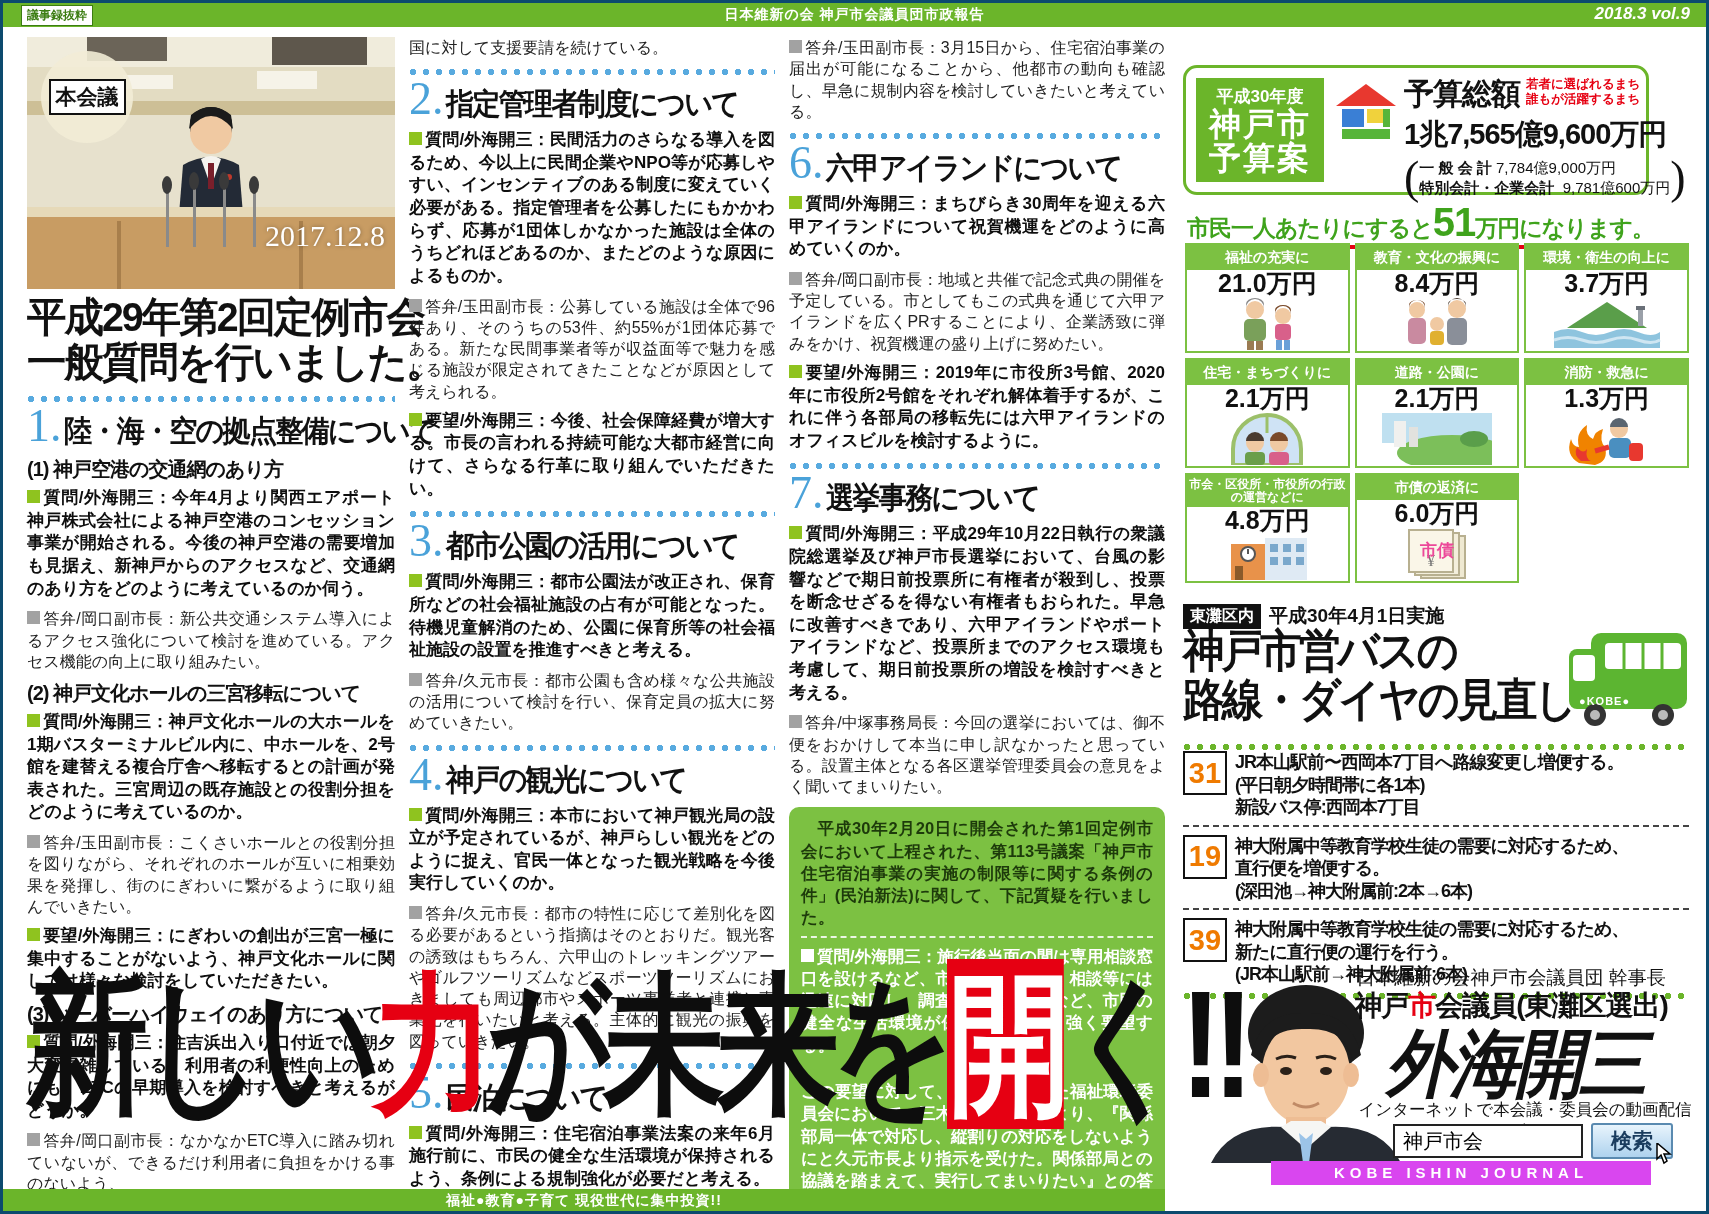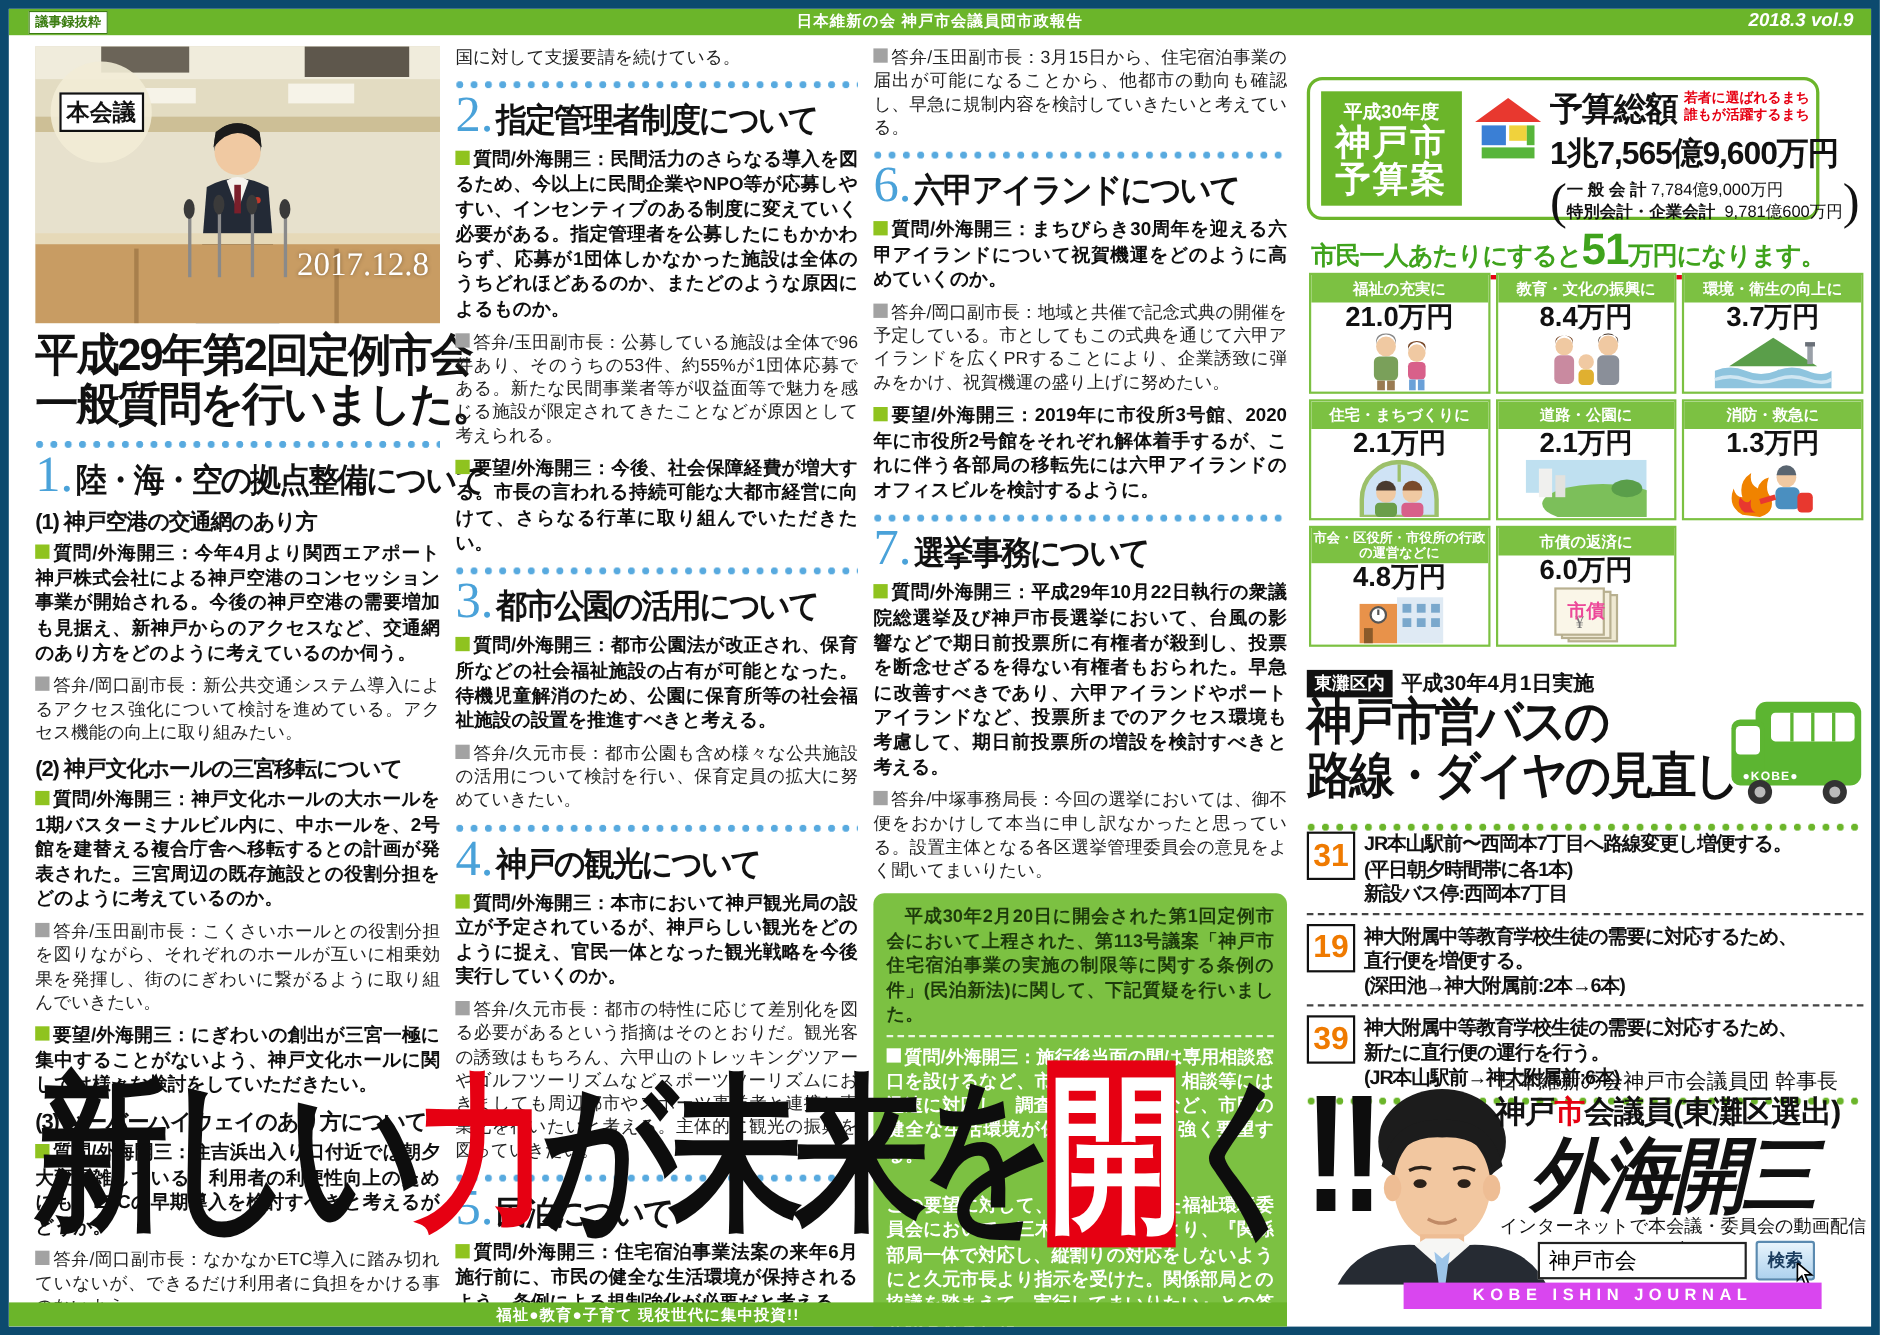--- a/index.html
+++ b/index.html
@@ -1,18 +1,18 @@
 <!DOCTYPE html>
 <html><head>
 <meta charset="utf-8">
 <style>
   * { margin:0; padding:0; box-sizing:border-box; }
   body { background:#fff; font-family:"Liberation Sans", sans-serif; }
   .page { position:relative; width:1709px; height:1214px; background:#fff;
-          border:8px solid #0c4a6e; overflow:hidden; }
+          border:3px solid #0c4a6e; overflow:hidden; }
   
   .topbar { position:absolute; left:0; top:0; width:100%; height:24px; background:#6bb52a; }
   .topbar .badge { position:absolute; left:18px; top:2px; background:#fff; color:#3c7d12;
                    font-size:12px; font-weight:bold; padding:1px 5px; border:1px solid #3c7d12; }
   .topbar .center { position:absolute; left:0; right:0; top:3px; text-align:center; color:#fff;
                     font-size:14px; font-weight:bold; letter-spacing:1px; }
   .topbar .right { position:absolute; right:16px; top:1px; color:#fff; font-size:17px;
                    font-weight:bold; font-style:italic; }
   
   .col { position:absolute; top:34px; }
@@ -116,22 +116,22 @@
   .pol-title { left:1330px; top:984px; width:356px; text-align:center; font-size:28px; font-weight:900;
                color:#111; letter-spacing:-1px; }
   .pol-title .red { color:#e60012; }
   .pol-name { left:1360px; top:1012px; width:330px; text-align:center; font-size:74px; font-weight:bold;
               font-style:italic; font-family:"Liberation Serif", serif; color:#111; letter-spacing:-4px;
               transform:scaleX(.92); transform-origin:left; white-space:nowrap; }
   .pol-caption { left:1352px; top:1096px; width:340px; text-align:center; font-size:16.5px; color:#111; }
   .search-row { left:1390px; top:1120px; display:flex; align-items:center; }
   .search-input { width:190px; height:34px; border:2px solid #222; background:#fff; font-size:20px;
                   padding:0 8px; font-family:"Liberation Sans", sans-serif; }
-  .search-btn { width:54px; height:36px; margin-left:8px; border:2px solid #5a8ab0;
-                background:linear-gradient(#e8f4fc,#aed2ee); font-size:16px; font-weight:bold;
+  .search-btn { width:82px; height:36px; margin-left:8px; border:2px solid #5a8ab0;
+                background:linear-gradient(#e8f4fc,#aed2ee); font-size:21px; font-weight:bold;
                 color:#1a3c5e; position:relative; cursor:pointer; border-radius:3px; }
   .cursor { position:absolute; right:-4px; bottom:-8px; }
   .journal { left:1268px; top:1158px; width:380px; height:24px; background:#d946ef; color:#fff;
              font-size:15px; font-weight:bold; letter-spacing:5px; text-align:center; line-height:24px; }
   .headshot { left:1178px; top:972px; }
   
   .banner { position:absolute; left:24px; top:946px; width:1160px; white-space:nowrap;
             font-size:152px; font-weight:900; color:#0d0d0d; letter-spacing:-10px; line-height:1.25;
             transform:scaleX(.80); transform-origin:left; }
   .banner .power { color:#e60012; }

